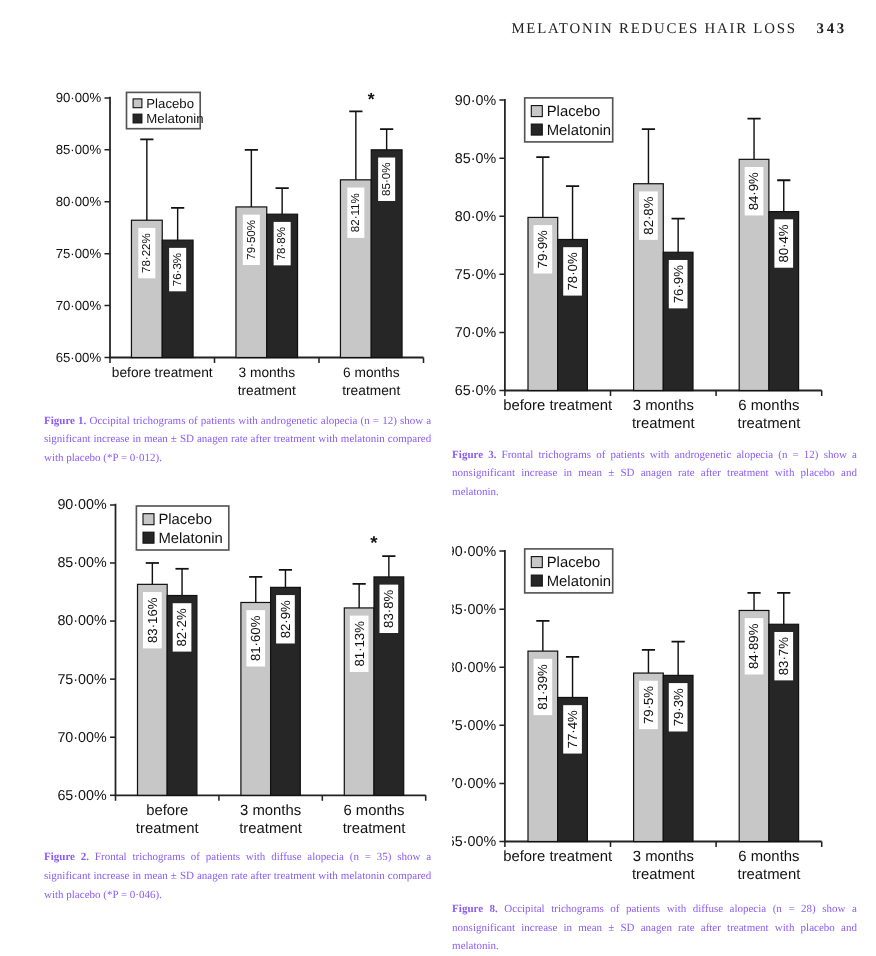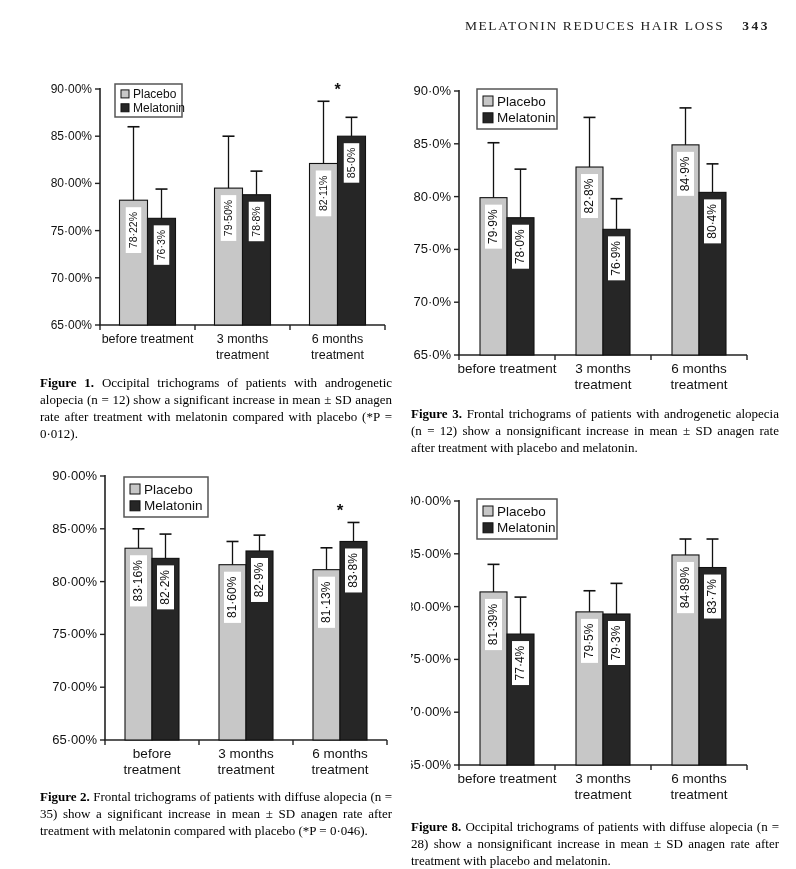--- a/index.html
+++ b/index.html
@@ -19,24 +19,24 @@
     letter-spacing: 1.6px;
     color: #222;
     white-space: nowrap;
   }
   .header .pgnum { margin-left: 18px; letter-spacing: 2.5px; font-weight: bold; }
   .col { position: absolute; }
   .col.left  { left: 40px;  top: 73px; width: 356px; }
   .col.right { left: 411px; top: 75px; width: 370px; }
   svg { display: block; font-family: "Liberation Sans", sans-serif; }
   .caption {
-    font-size: 13px;
+    font-size: 10px;
     line-height: 17px;
     text-align: justify;
-    color: #000000;
+    color: #8b5cf6;
   }
   .cap1 { margin-top: 9px;  width: 352px; }
   .cap2 { margin-top: 0px;  width: 352px; }
   .cap3 { margin-top: 4px;  width: 368px; }
   .cap4 { margin-top: 3px;  width: 368px; }
   .chart2 { margin-top: 14px; }
   .chart4 { margin-top: 31px; }
   .bodytext {
     margin-top: 20px;
     width: 352px;

